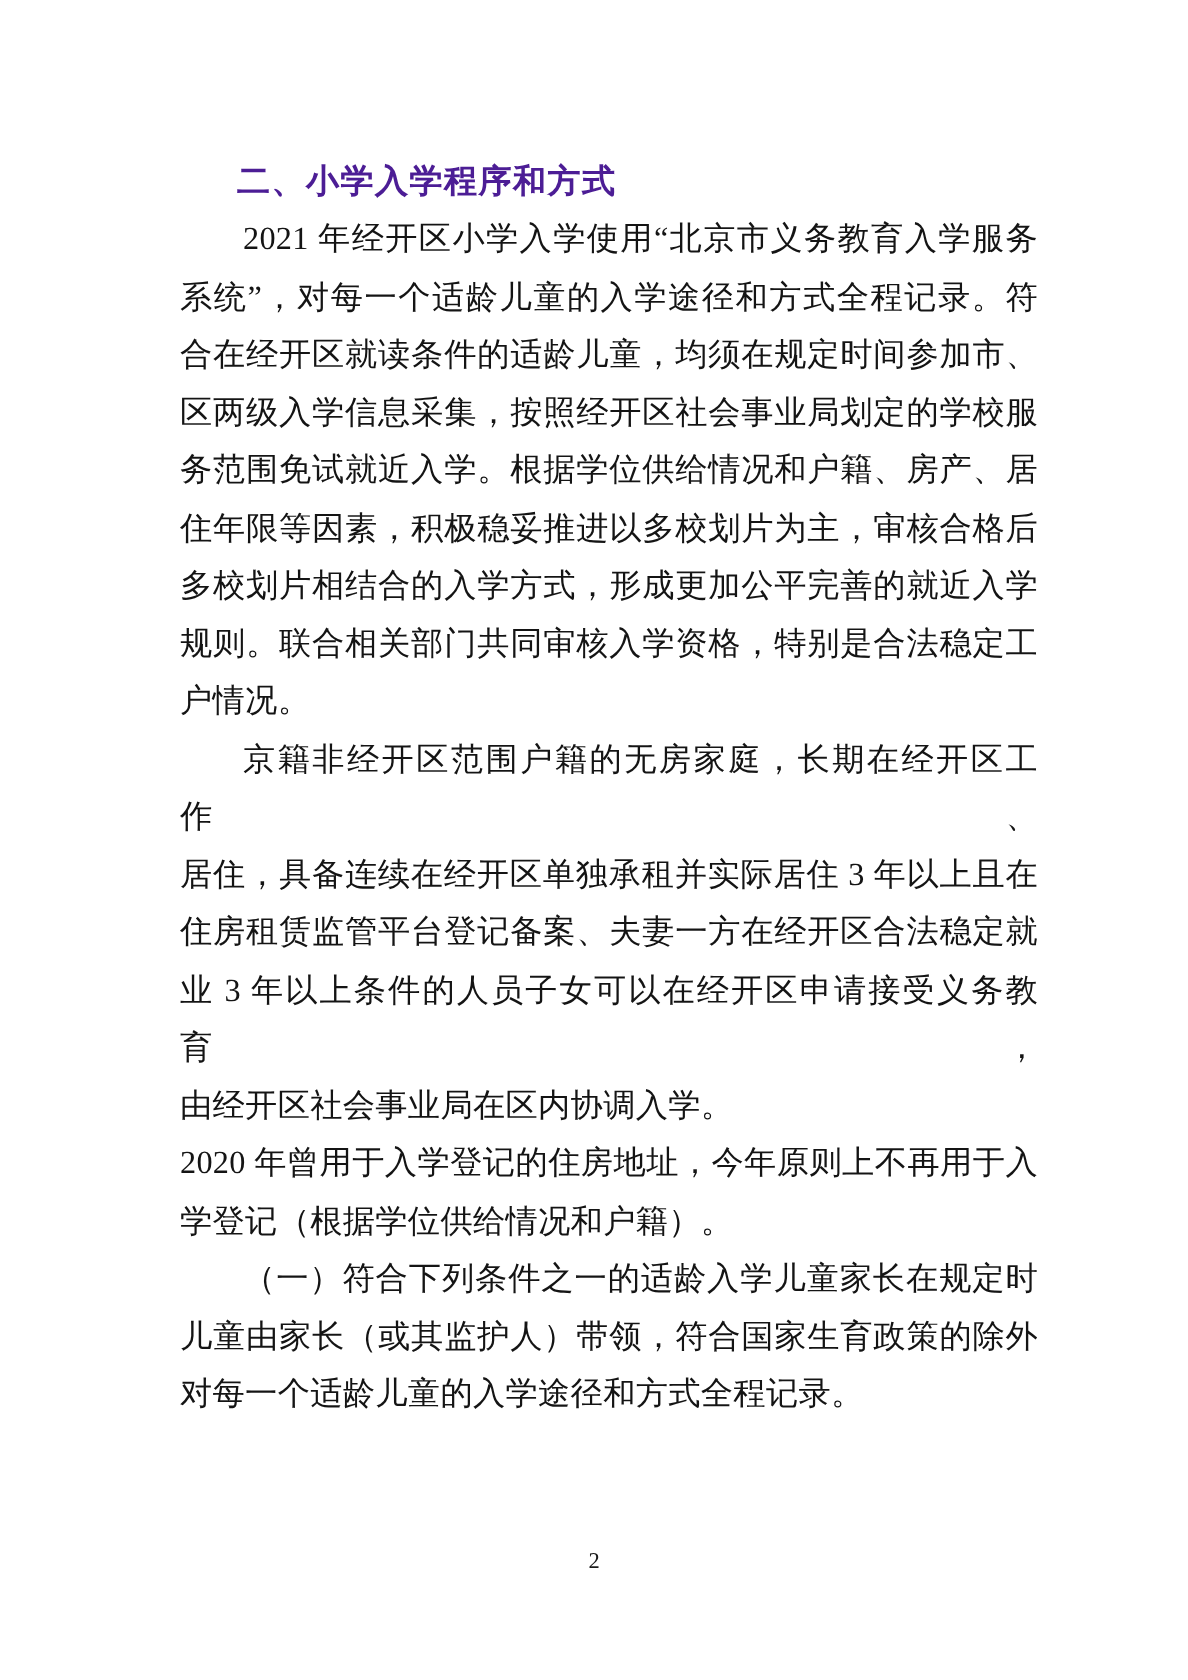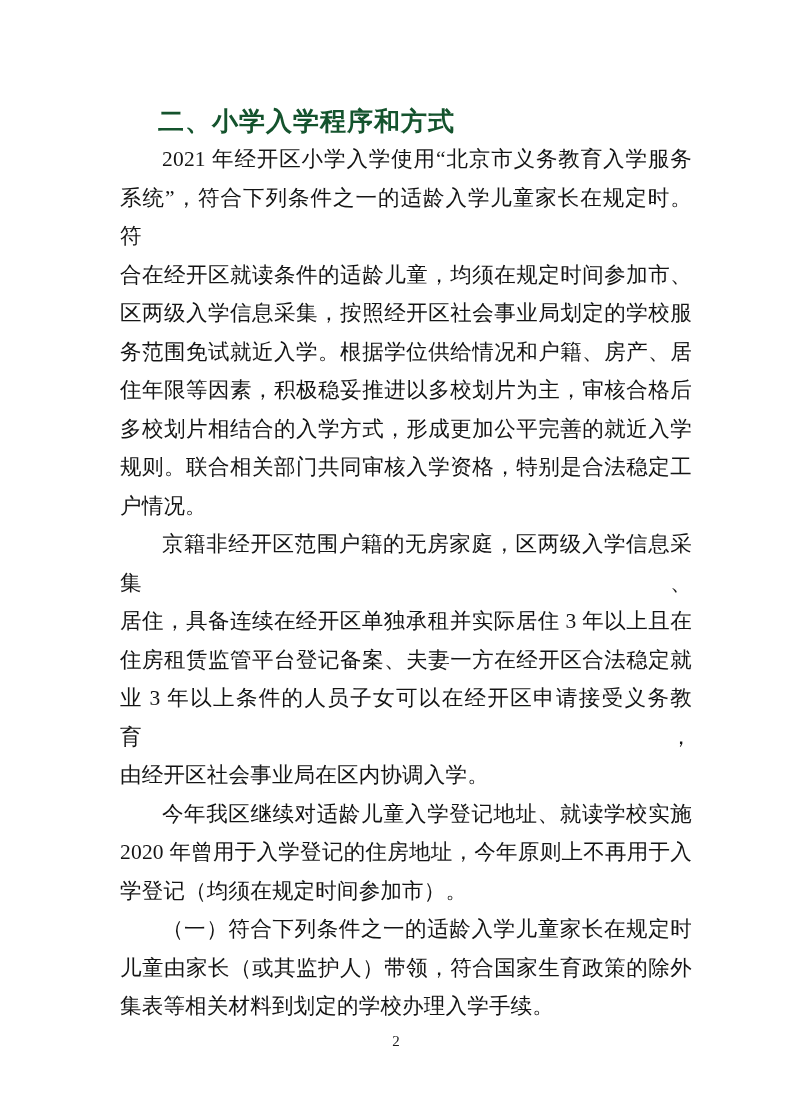--- a/index.html
+++ b/index.html
@@ -19,25 +19,25 @@
   .content {
     position: absolute;
     left: 120px;
     top: 102px;
     width: 572px;
   }
   .heading {
     margin: 0;
     font-family: "Liberation Sans", "DejaVu Sans", sans-serif;
     font-weight: bold;
-    font-size: 26px;
+    font-size: 22px;
     line-height: 38px;
     letter-spacing: 1px;
     text-indent: 38px;
-    color: #14532d;
+    color: #4c1d95;
     white-space: nowrap;
   }
   .para {
     margin: 0;
     padding: 0;
   }
   .line {
     font-size: 21.5px;
     line-height: 38.5px;
     text-align: justify;
@@ -63,46 +63,45 @@
 </head>
 <body>
 
 <div class="page">
   <div class="content">
 
     <h2 class="heading">二、小学入学程序和方式</h2>
 
     <div class="para">
       <div class="line first">2021 年经开区小学入学使用“北京市义务教育入学服务</div>
-      <div class="line">系统”，符合下列条件之一的适龄入学儿童家长在规定时。符</div>
+      <div class="line">系统”，对每一个适龄儿童的入学途径和方式全程记录。符</div>
       <div class="line">合在经开区就读条件的适龄儿童，均须在规定时间参加市、</div>
       <div class="line">区两级入学信息采集，按照经开区社会事业局划定的学校服</div>
       <div class="line">务范围免试就近入学。根据学位供给情况和户籍、房产、居</div>
       <div class="line">住年限等因素，积极稳妥推进以多校划片为主，审核合格后</div>
       <div class="line">多校划片相结合的入学方式，形成更加公平完善的就近入学</div>
       <div class="line">规则。联合相关部门共同审核入学资格，特别是合法稳定工</div>
       <div class="line last">户情况。</div>
     </div>
 
     <div class="para">
-      <div class="line first">京籍非经开区范围户籍的无房家庭，区两级入学信息采集、</div>
+      <div class="line first">京籍非经开区范围户籍的无房家庭，长期在经开区工作、</div>
       <div class="line">居住，具备连续在经开区单独承租并实际居住 3 年以上且在</div>
       <div class="line">住房租赁监管平台登记备案、夫妻一方在经开区合法稳定就</div>
       <div class="line">业 3 年以上条件的人员子女可以在经开区申请接受义务教育，</div>
       <div class="line last">由经开区社会事业局在区内协调入学。</div>
     </div>
 
     <div class="para">
-      <div class="line first">今年我区继续对适龄儿童入学登记地址、就读学校实施</div>
       <div class="line">2020 年曾用于入学登记的住房地址，今年原则上不再用于入</div>
-      <div class="line last">学登记（均须在规定时间参加市）。</div>
+      <div class="line last">学登记（根据学位供给情况和户籍）。</div>
     </div>
 
     <div class="para">
       <div class="line first">（一）符合下列条件之一的适龄入学儿童家长在规定时</div>
       <div class="line">儿童由家长（或其监护人）带领，符合国家生育政策的除外</div>
-      <div class="line last">集表等相关材料到划定的学校办理入学手续。</div>
+      <div class="line last">对每一个适龄儿童的入学途径和方式全程记录。</div>
     </div>
 
   </div>
 
   <div class="page-number">2</div>
 </div>
 
 </body></html>

